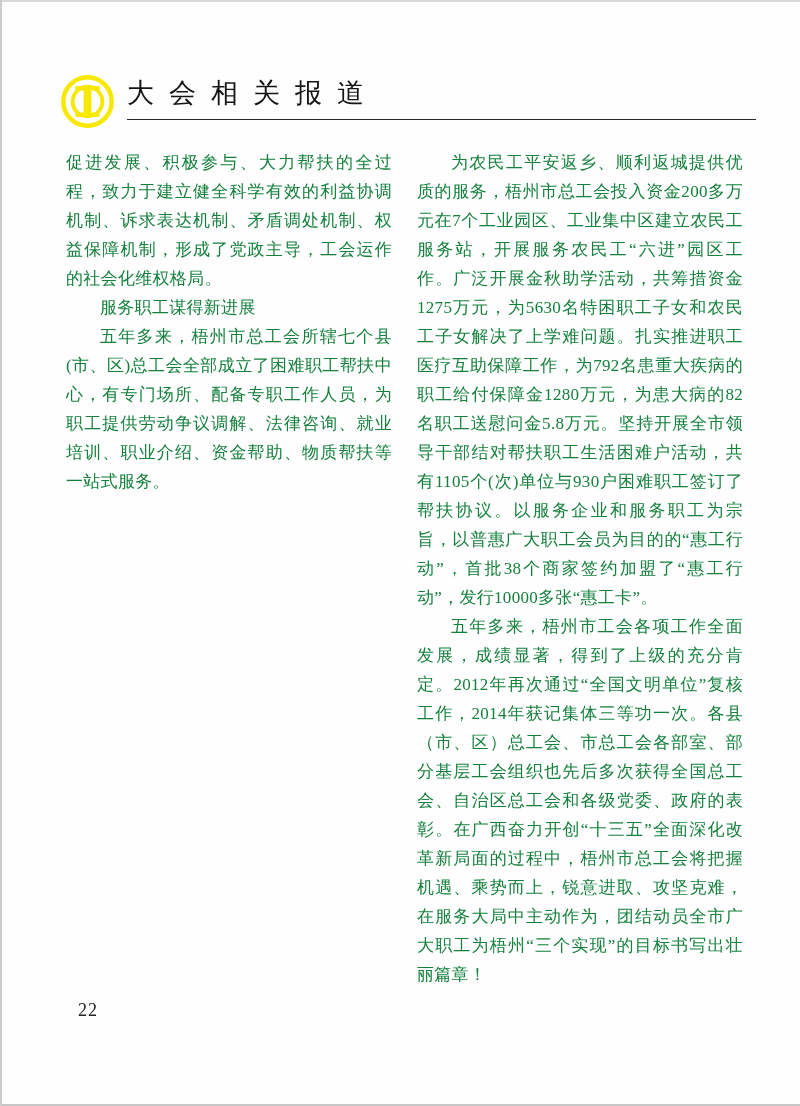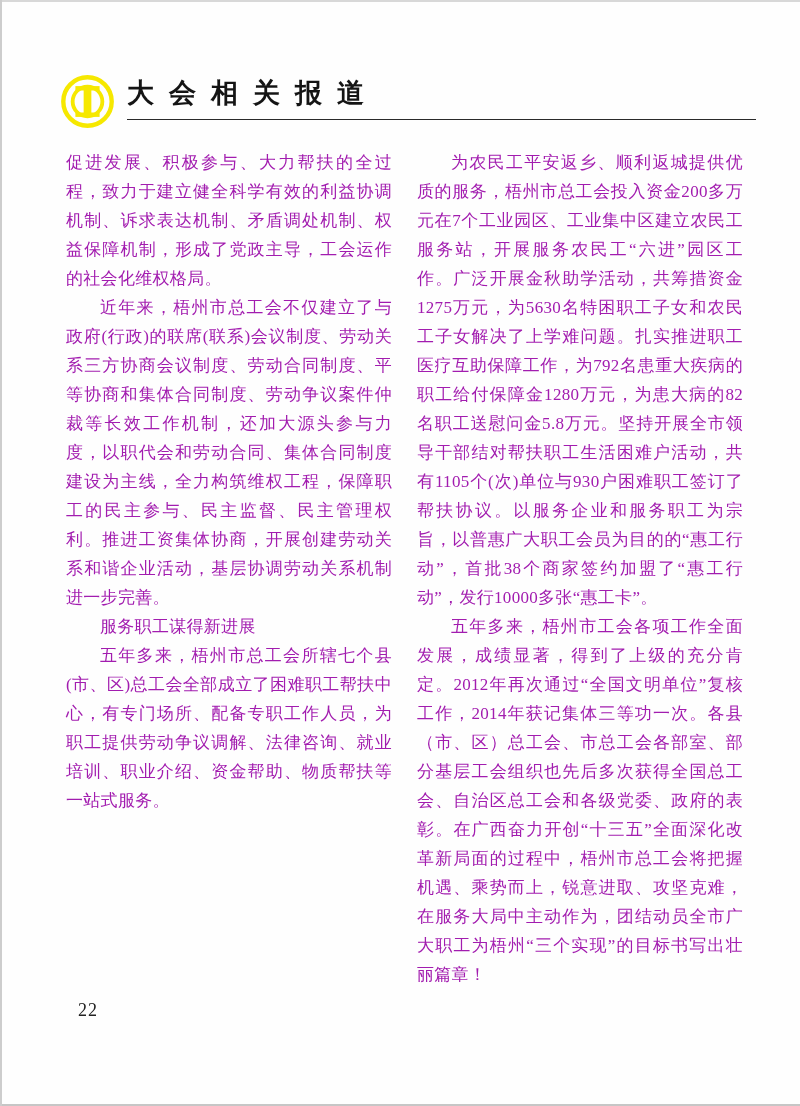--- a/index.html
+++ b/index.html
@@ -29,21 +29,21 @@
   }
   .header-right{
     flex:1;
     margin-left:12px;
     border-bottom:1.5px solid #2a2a2a;
     padding:2px 0 9px 0;
   }
   .title{
     margin:0;
     font-size:27px;
-    font-weight:bold;
+    font-weight:normal;
     letter-spacing:15px;
     color:#141414;
     line-height:34px;
     font-family:"Liberation Serif","DejaVu Serif",serif;
   }
   .columns{
     position:absolute;
     top:148px;left:66px;right:57px;
     display:flex;
     gap:25px;
@@ -51,21 +51,21 @@
   .col{
     flex:1 1 0;
     min-width:0;
   }
   .col p{
     margin:0;
     font-size:17px;
     line-height:29px;
     text-align:justify;
     letter-spacing:0.3px;
-    color:#a21caf;
+    color:#15803d;
   }
   .ind{text-indent:2em;}
   .subhead{
     font-weight:normal;
     font-family:"Liberation Sans","DejaVu Sans",sans-serif;
     font-size:16.5px;
   }
   .pageno{
     position:absolute;
     left:78px;top:1000px;
@@ -94,21 +94,20 @@
       </svg>
     </span>
     <div class="header-right">
       <h1 class="title">大会相关报道</h1>
     </div>
   </div>
 
   <div class="columns">
     <div class="col">
       <p>促进发展、积极参与、大力帮扶的全过程，致力于建立健全科学有效的利益协调机制、诉求表达机制、矛盾调处机制、权益保障机制，形成了党政主导，工会运作的社会化维权格局。</p>
-      <p class="ind">近年来，梧州市总工会不仅建立了与政府(行政)的联席(联系)会议制度、劳动关系三方协商会议制度、劳动合同制度、平等协商和集体合同制度、劳动争议案件仲裁等长效工作机制，还加大源头参与力度，以职代会和劳动合同、集体合同制度建设为主线，全力构筑维权工程，保障职工的民主参与、民主监督、民主管理权利。推进工资集体协商，开展创建劳动关系和谐企业活动，基层协调劳动关系机制进一步完善。</p>
       <p class="ind subhead">服务职工谋得新进展</p>
       <p class="ind">五年多来，梧州市总工会所辖七个县(市、区)总工会全部成立了困难职工帮扶中心，有专门场所、配备专职工作人员，为职工提供劳动争议调解、法律咨询、就业培训、职业介绍、资金帮助、物质帮扶等一站式服务。</p>
 
     </div>
     <div class="col">
       <p class="ind">为农民工平安返乡、顺利返城提供优质的服务，梧州市总工会投入资金200多万元在7个工业园区、工业集中区建立农民工服务站，开展服务农民工“六进”园区工作。广泛开展金秋助学活动，共筹措资金1275万元，为5630名特困职工子女和农民工子女解决了上学难问题。扎实推进职工医疗互助保障工作，为792名患重大疾病的职工给付保障金1280万元，为患大病的82名职工送慰问金5.8万元。坚持开展全市领导干部结对帮扶职工生活困难户活动，共有1105个(次)单位与930户困难职工签订了帮扶协议。以服务企业和服务职工为宗旨，以普惠广大职工会员为目的的“惠工行动”，首批38个商家签约加盟了“惠工行动”，发行10000多张“惠工卡”。</p>
       <p class="ind"><span>五年多来，梧州市工会各项工作全面发展，成绩显著，得到了上级的充分肯定。2012年再次通过“全国文明单位”复核工作，2014年获记集体三等功一次。各县（市、区）总工会、市总工会各部室、部分基层工会组织也先后多次获得全国总工会、自治区总工会和各级党委、政府的表彰。在广西奋力开创“十三五”全面深化改革新局面的过程中，梧州市总工会将把握机遇、乘势而上，锐意进取、攻坚克难，在服务大局中主动作为，团结动员全市广大职工为梧州“三个实现”的目标书写出壮丽篇章！</span></p>
     </div>
   </div>
 

